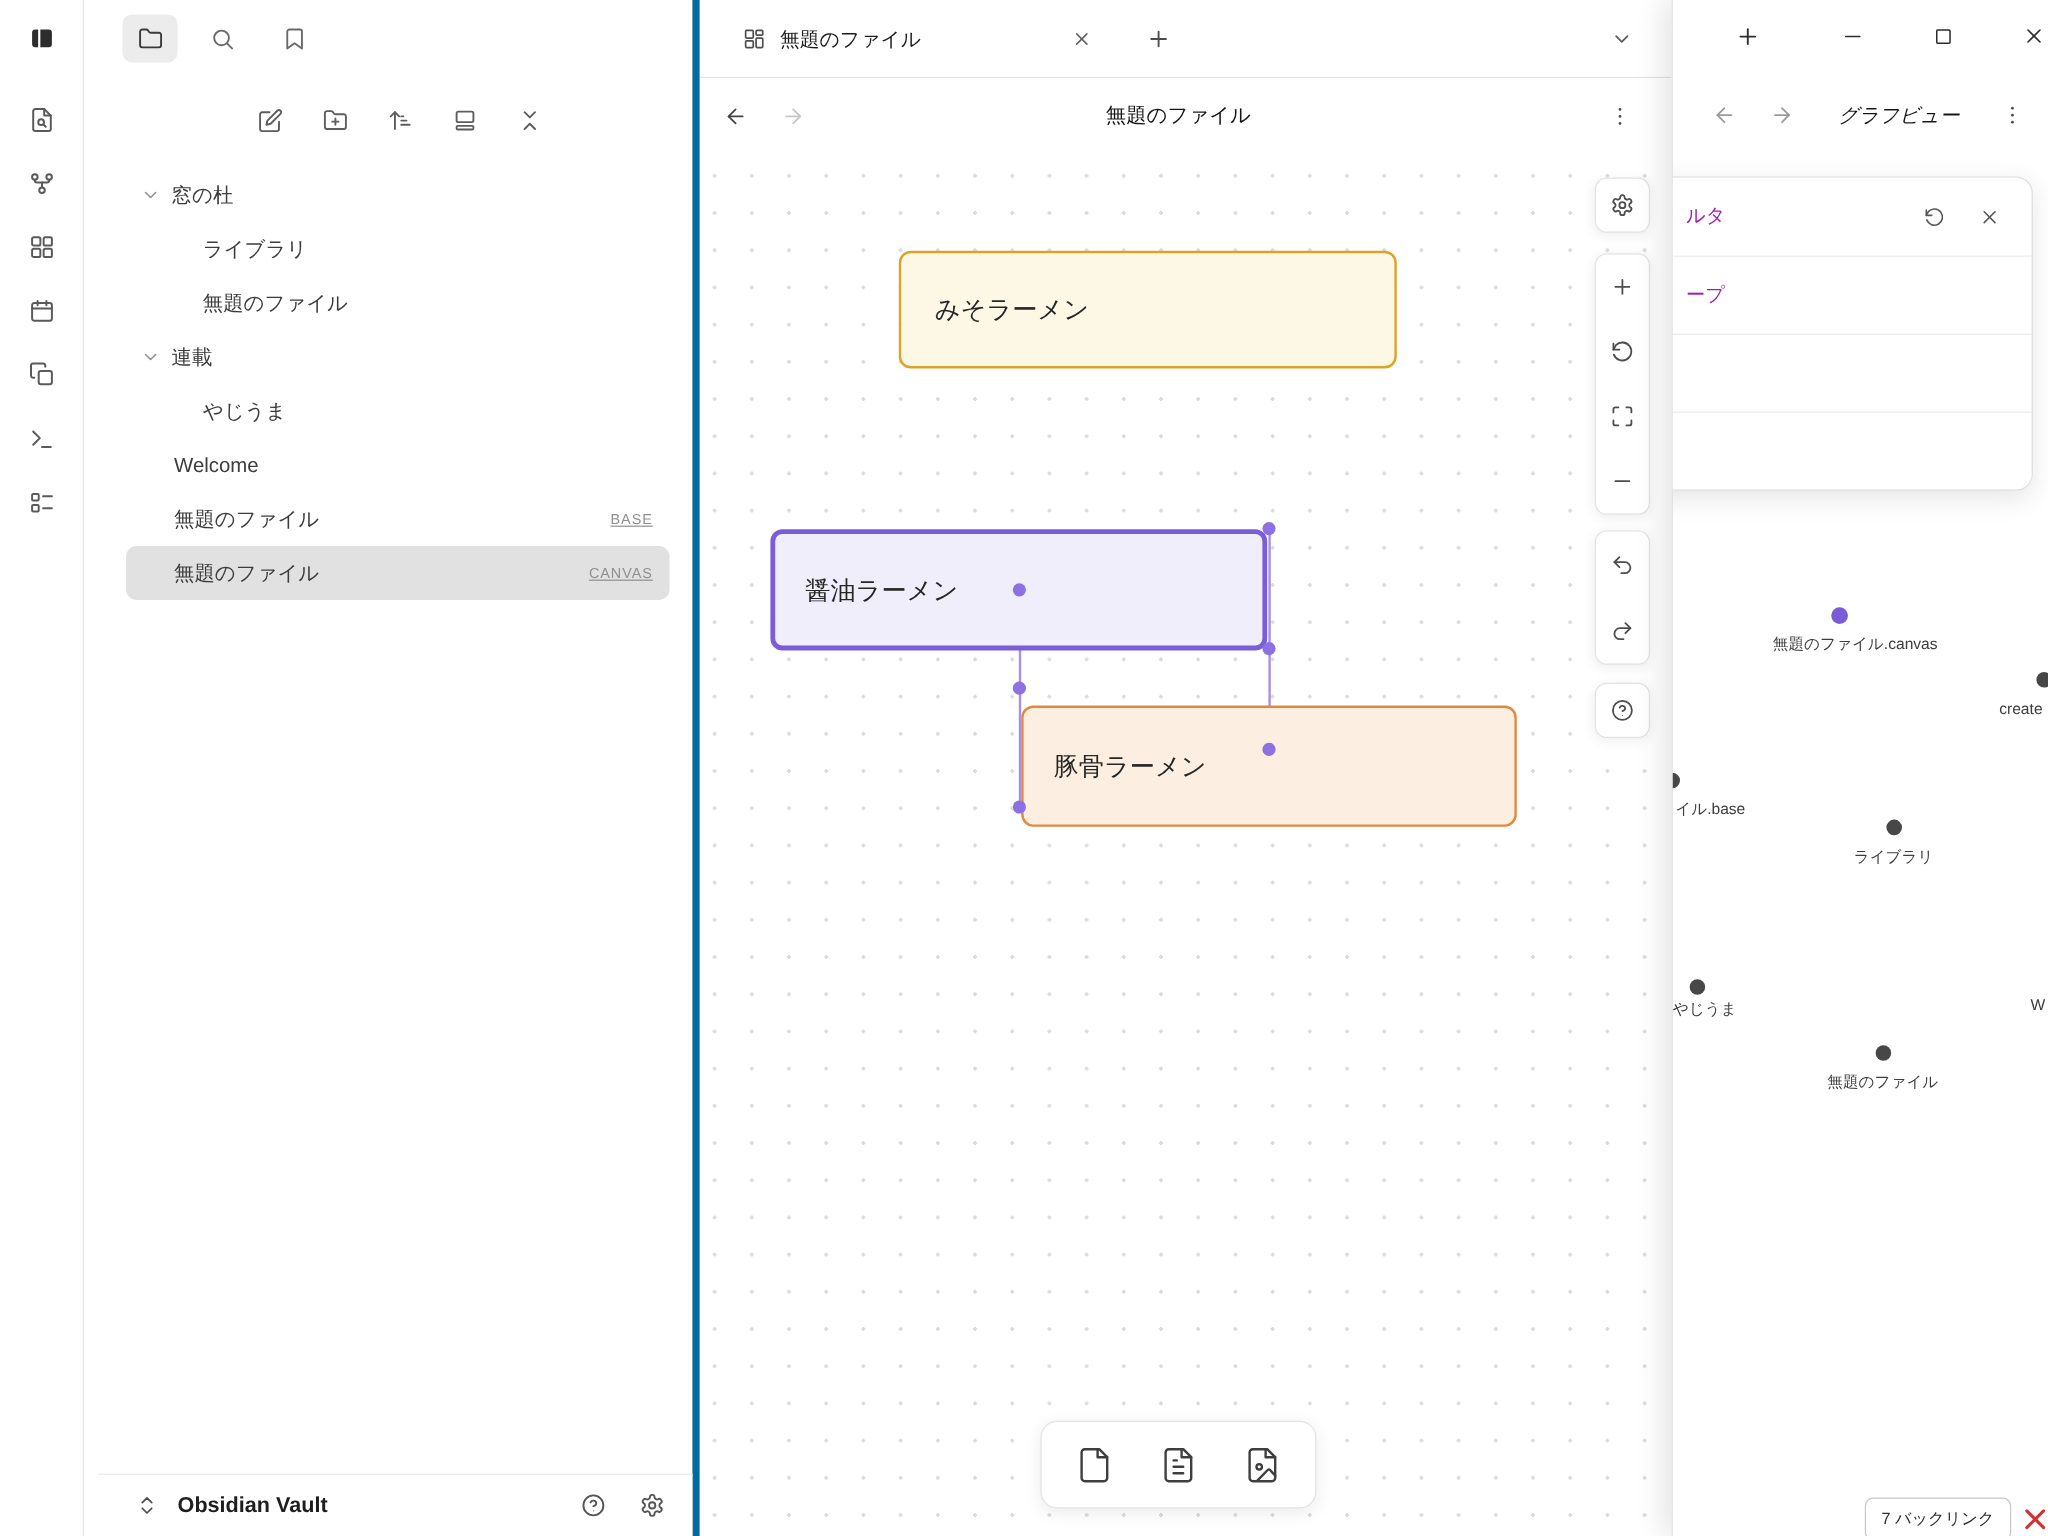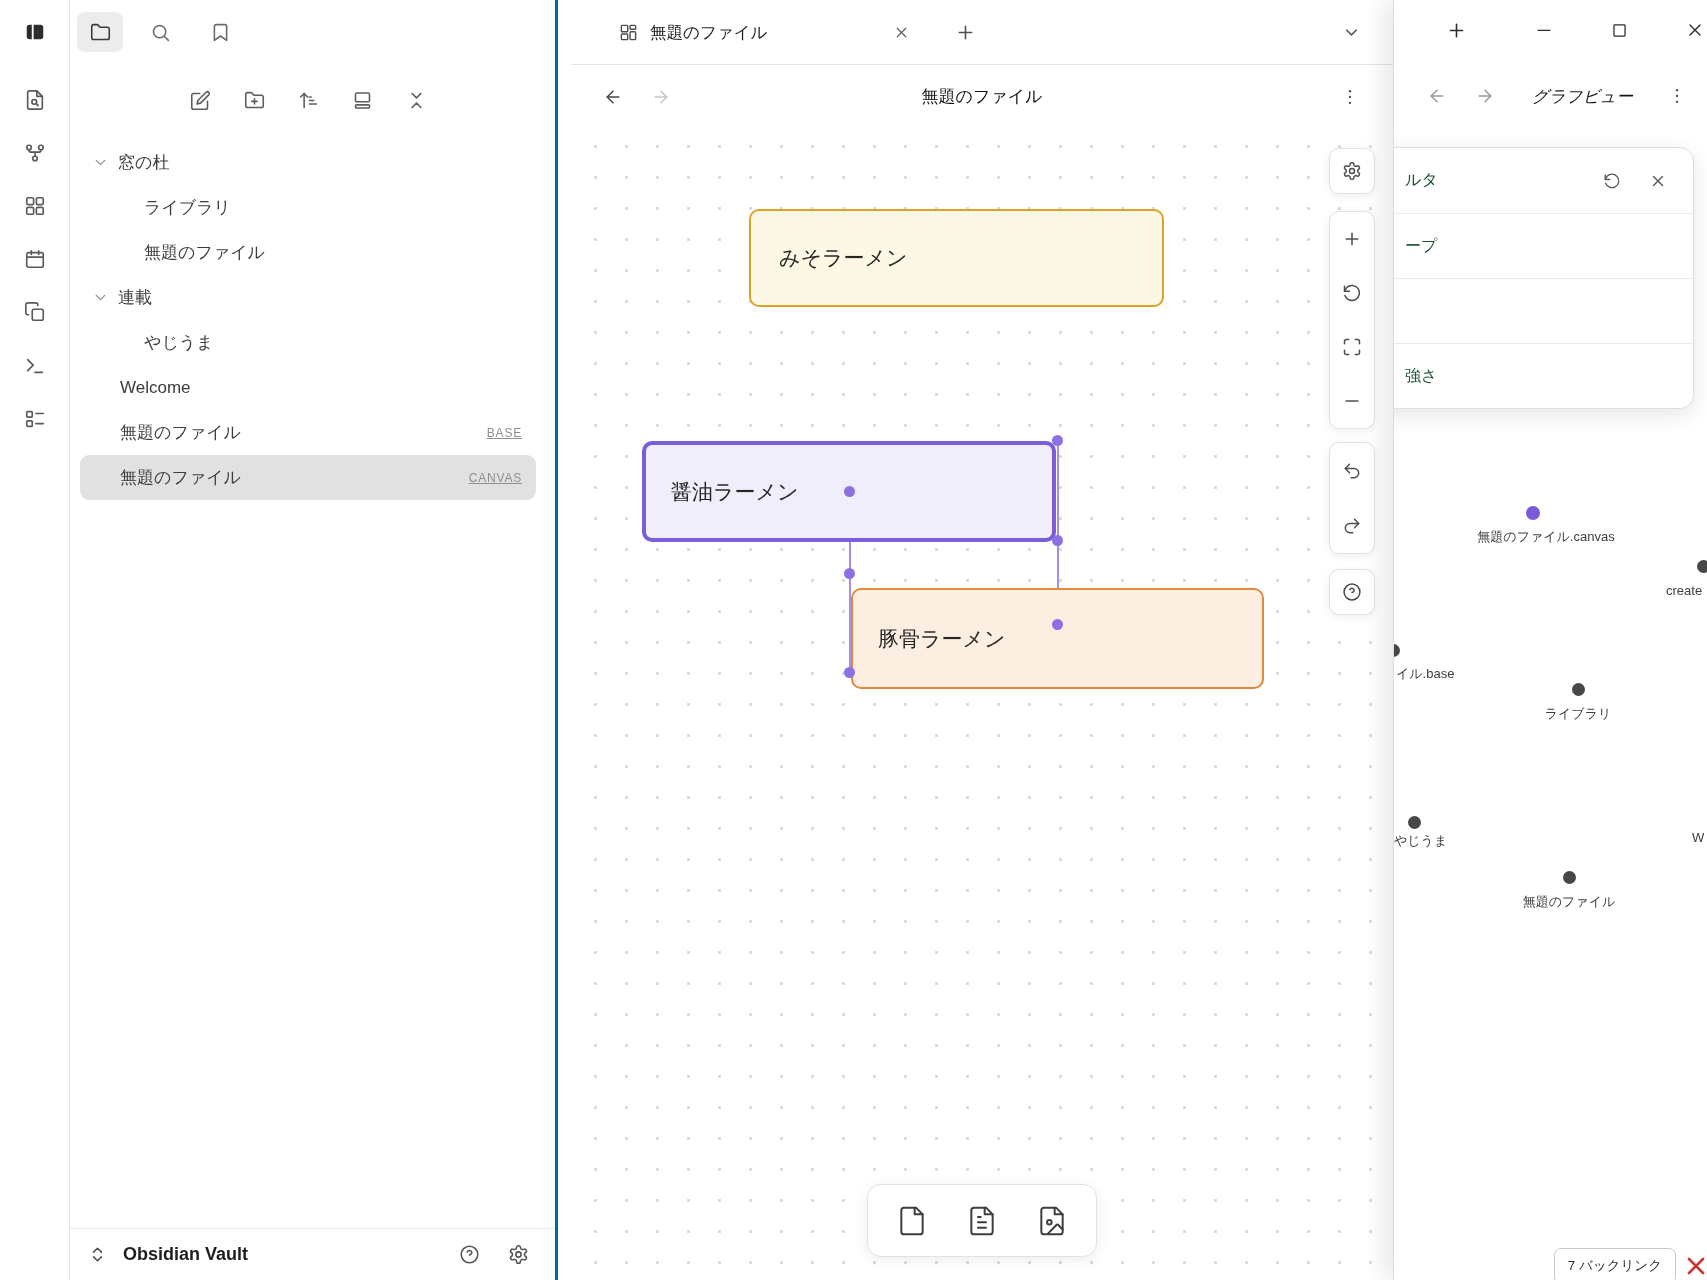--- a/index.html
+++ b/index.html
@@ -10,21 +10,21 @@
   }
   .ic { display: inline-flex; align-items: center; justify-content: center; }
   .ic svg { stroke: currentColor; fill: none; stroke-width: 1.8; stroke-linecap: round; stroke-linejoin: round; display: block; }
   .icon-btn { display: flex; align-items: center; justify-content: center; color: #5a5a5a; background: none; border: none; cursor: pointer; }
 
   
   .ribbon { position: absolute; left: 0; top: 0; width: 70px; height: 100%; background: #fff; border-right: 1px solid #e5e5e5; z-index: 3; }
   .ribbon .icon-btn { position: absolute; left: 50%; transform: translateX(-50%); width: 40px; height: 40px; border-radius: 8px; }
 
   
-  .sidebar { position: absolute; left: 57px; top: 0; width: 501px; height: 100%; background: #fff; border-right: 3px solid #0369a1; z-index: 2; }
+  .sidebar { position: absolute; left: 82px; top: 0; width: 501px; height: 100%; background: #fff; border-right: 6px solid #0369a1; z-index: 2; }
   .sidebar-tabs { position: absolute; top: 12px; left: 20px; display: flex; gap: 14px; }
   .sidebar-tab { width: 46px; height: 40px; border-radius: 8px; color: #6a6a6a; }
   .sidebar-tab.active { background: #ececec; color: #3a3a3a; }
   .explorer-toolbar { position: absolute; top: 82px; left: 125px; display: flex; gap: 18px; }
   .explorer-toolbar .icon-btn { width: 36px; height: 36px; color: #5d5d5d; }
 
   .tree { position: absolute; top: 140px; left: 23px; right: 19px; }
   .tree-row { height: 45px; display: flex; align-items: center; border-radius: 9px; font-size: 17px; color: #3c3c3c; padding: 0 14px; cursor: pointer; }
   .tree-row.folder { padding-left: 12px; gap: 9px; }
   .tree-row.child  { padding-left: 64px; }
@@ -91,21 +91,21 @@
   .win-close { left: 283px; }
   .gheader { position: absolute; top: 65px; left: 0; right: 0; height: 63px; font-style: italic; }
   .gheader .nav-btn { top: 13px; }
   .g-back { left: 25px; color: #9a9a9a; }
   .g-fwd  { left: 73px; color: #9a9a9a; }
   .g-title { position: absolute; left: 138px; top: 21px; font-size: 16.5px; color: #161616; white-space: nowrap; }
   .g-more { position: absolute; right: 12px; top: 13px; width: 36px; height: 36px; color: #4c4c4c; }
 
   .filter-panel { position: absolute; left: -44px; top: 147px; width: 344px; height: 262px; background: #fff;
     border: 1px solid #dedede; border-radius: 14px; box-shadow: 0 6px 22px rgba(0,0,0,0.10); z-index: 5; }
-  .filter-row { position: absolute; left: 54px; right: 10px; height: 65px; display: flex; align-items: center; font-size: 16px; color: #14532d; font-family: Liberation Mono, monospace; }
+  .filter-row { position: absolute; left: 54px; right: 10px; height: 65px; display: flex; align-items: center; font-size: 16px; color: #a21caf; font-family: Liberation Mono, monospace; }
   .filter-row.r1 { top: 0; }
   .filter-row.r2 { top: 66px; }
   .filter-row.r3 { top: 131px; }
   .filter-row.r4 { top: 196px; }
   .filter-div { position: absolute; left: 0; right: 0; height: 1px; background: #ebebeb; }
   .filter-row .icon-btn { position: absolute; width: 30px; height: 30px; color: #585858; }
   .fp-restore { right: 56px; }
   .fp-close { right: 10px; }
 
   .graph-area { position: absolute; inset: 0; }
@@ -632,23 +632,20 @@
     </div>
     <div class="filter-div" style="top:65px;"></div>
     <div class="filter-row r2">
       <span>ープ</span>
     </div>
     <div class="filter-div" style="top:130px;"></div>
     <div class="filter-row r3">
       <span></span>
     </div>
     <div class="filter-div" style="top:195px;"></div>
-    <div class="filter-row r4">
-      <span>強さ</span>
-    </div>
   </div>
 
   <div class="backlinks-pill">
     <span>7 バックリンク</span>
   </div>
   <span class="ic status-red">
     <svg viewBox="0 0 24 24" width="24" height="24">
         <path d="M5 5l14 14"></path>
         <path d="M19 5 5 19"></path>
       </svg>

